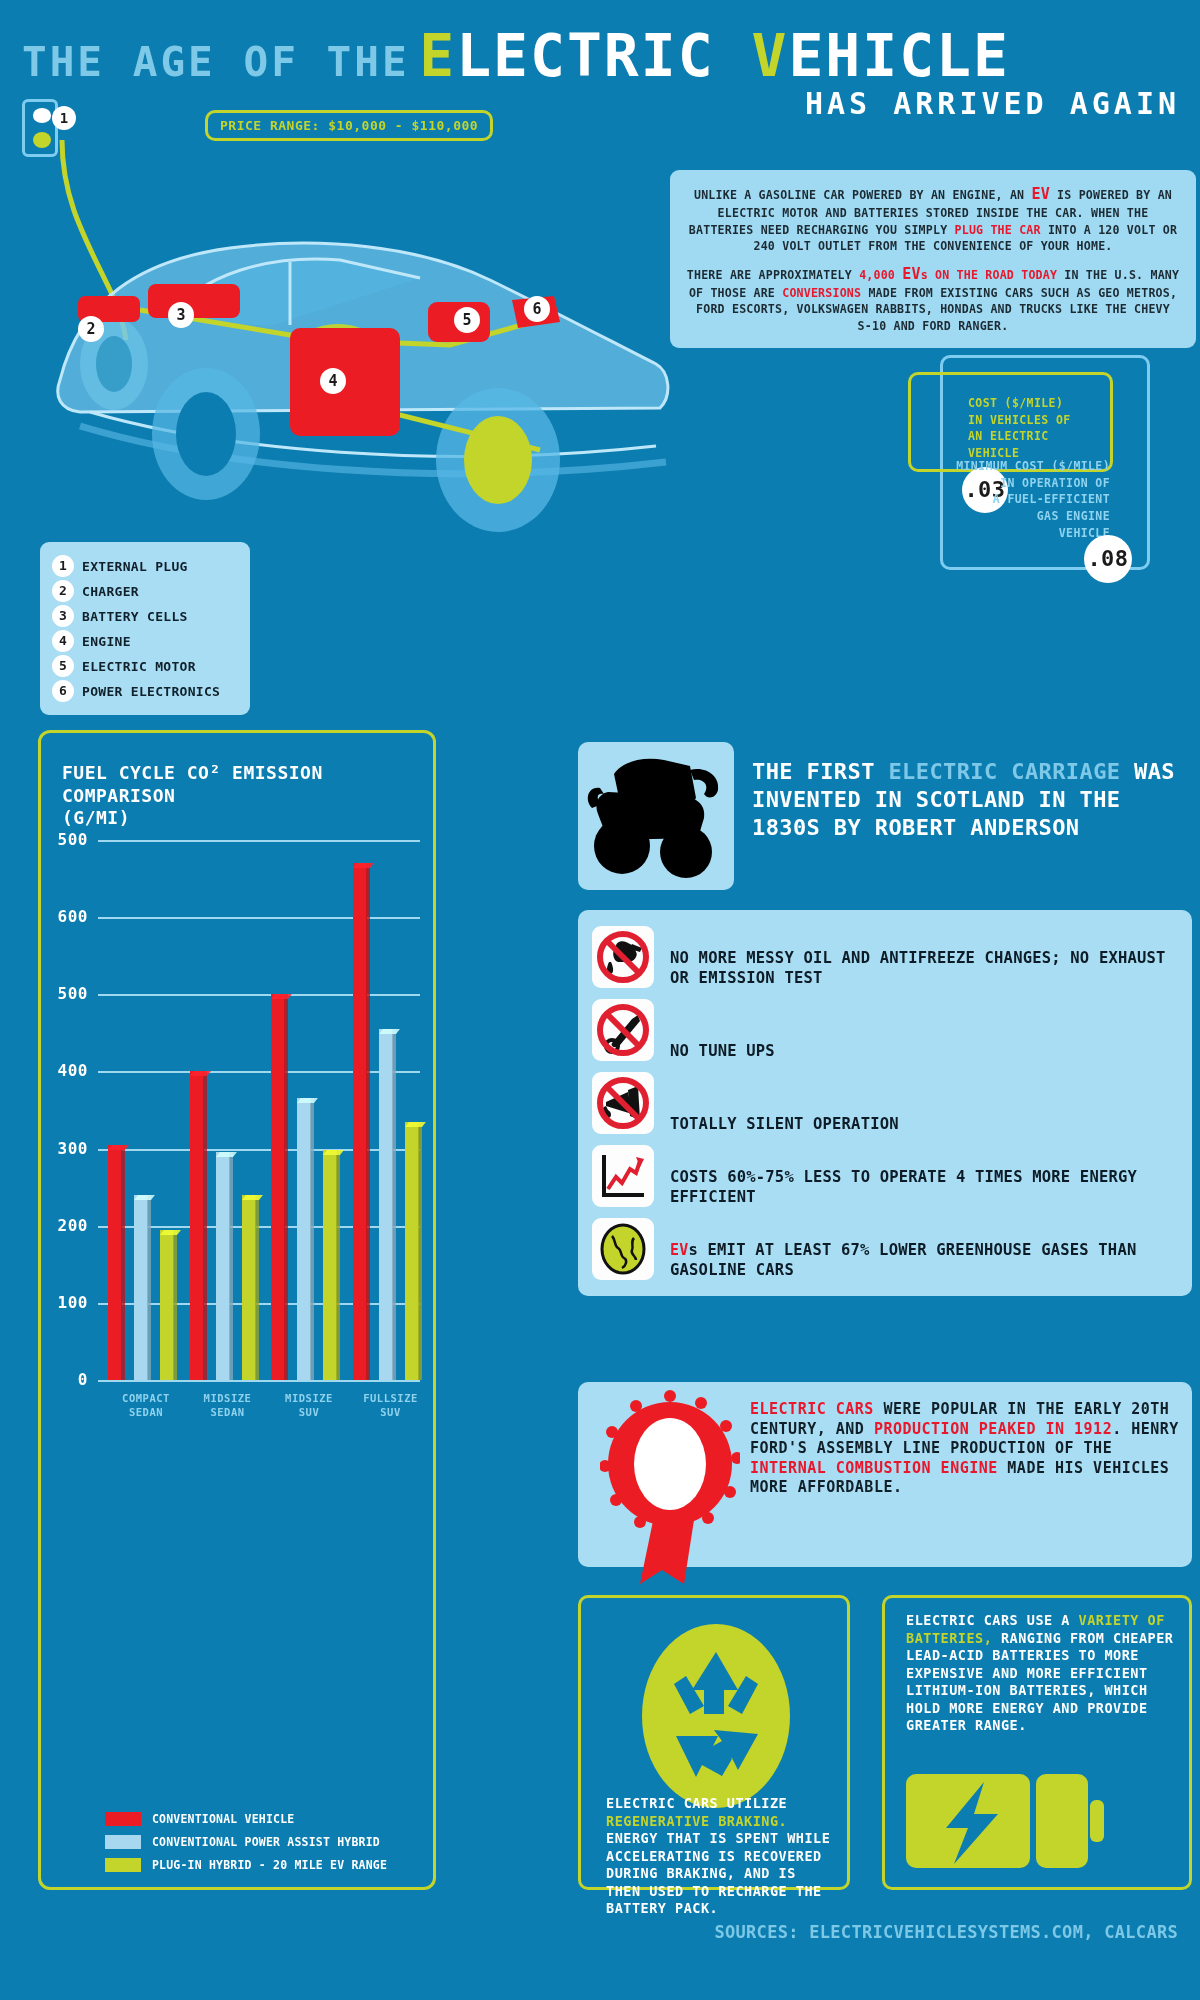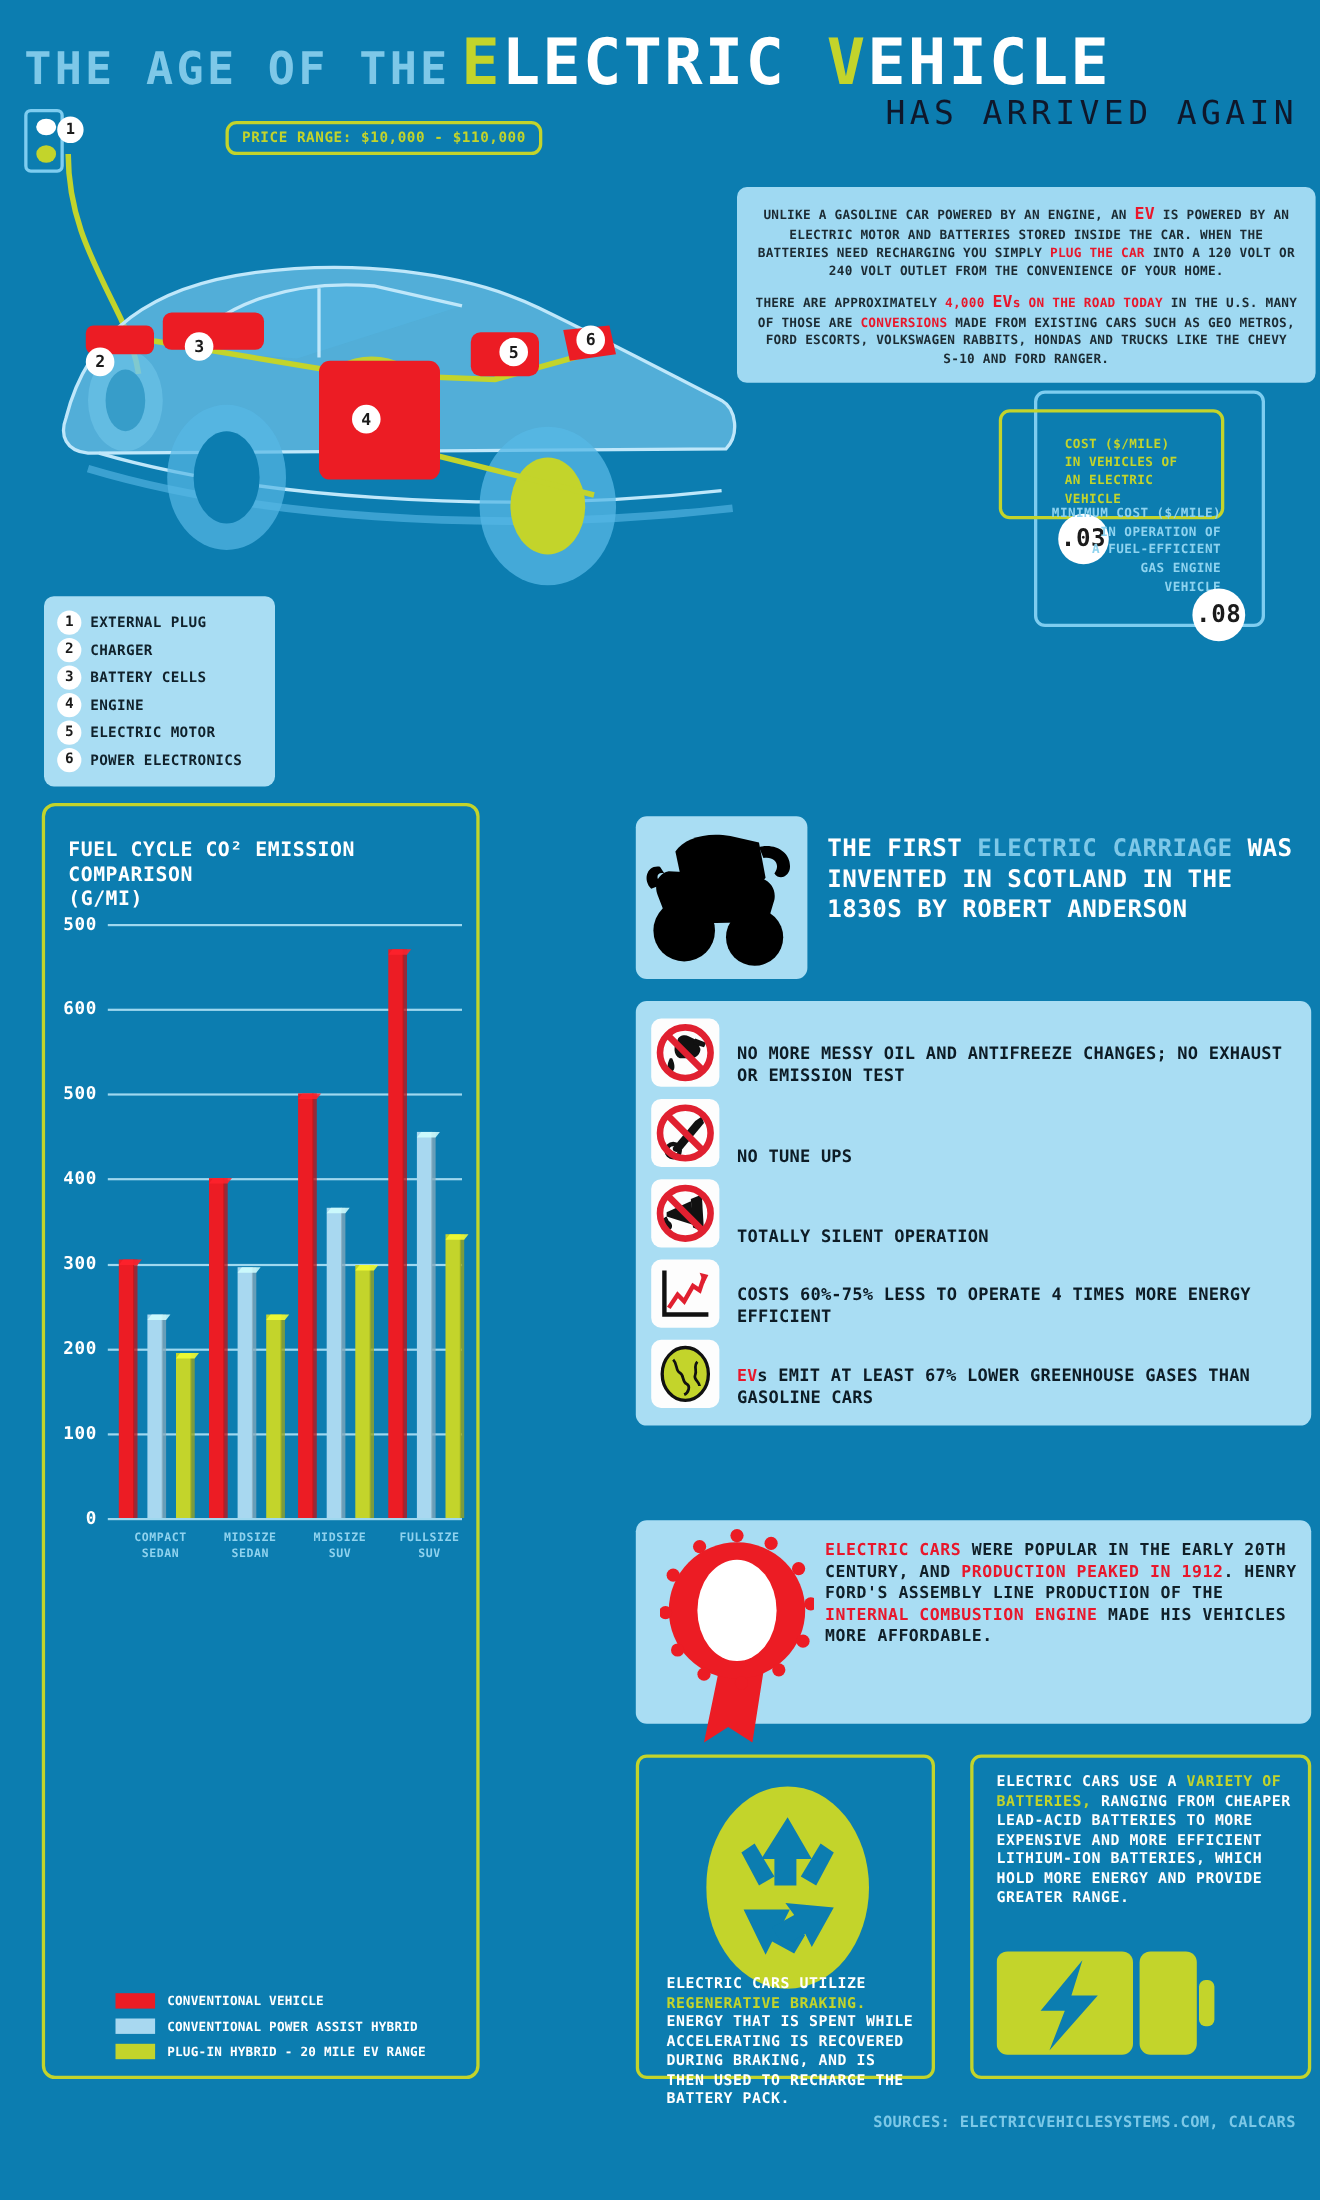--- a/index.html
+++ b/index.html
@@ -22,21 +22,21 @@
     font-size:41px; color:#7ec8e8; font-weight:bold; letter-spacing:3px;
     font-family:"DejaVu Sans Mono", monospace;
   }
   .t-big {
     font-size:58px; font-weight:bold; letter-spacing:2px; color:#ffffff;
     font-family:"DejaVu Sans Mono", monospace;
   }
   .t-green { color:#c3d42b; }
   #title-line2 {
     position:absolute; right:20px; top:86px;
-    font-size:30px; color:#0f172a; font-weight:normal; letter-spacing:4px;
+    font-size:30px; color:#ffffff; font-weight:bold; letter-spacing:4px;
   }
 
   
   #outlet {
     position:absolute; left:22px; top:99px; width:36px; height:58px;
     border:3px solid #7ecdf0; border-radius:6px; background:#0c7db0;
   }
   #outlet .socket { position:absolute; left:8px; top:6px; width:18px; height:15px;
      background:#fff; border-radius:9px/7px; }
   #outlet .socket2 { position:absolute; left:8px; top:30px; width:18px; height:16px;
@@ -212,21 +212,21 @@
   }
   #battery-text {
     position:absolute; left:906px; top:1612px; width:270px;
     color:#ffffff; font-size:13.5px; font-weight:bold; line-height:1.3;
   }
   #battery-icon { position:absolute; left:906px; top:1770px; width:200px; height:110px; }
 
   
   #sources {
     position:absolute; right:22px; top:1922px;
-    color:#7cc8e7; font-size:14px; font-weight:bold; letter-spacing:0.3px;
+    color:#7cc8e7; font-size:17px; font-weight:bold; letter-spacing:0.3px;
   }
 </style>
 </head>
 <body>
 
 <div id="header">
   <div id="title-line1">
     <span class="t-small">THE AGE OF THE</span>
     <span class="t-big t-green">E</span><span class="t-big">LECTRIC </span><span class="t-big t-green">V</span><span class="t-big">EHICLE</span>
   </div>

